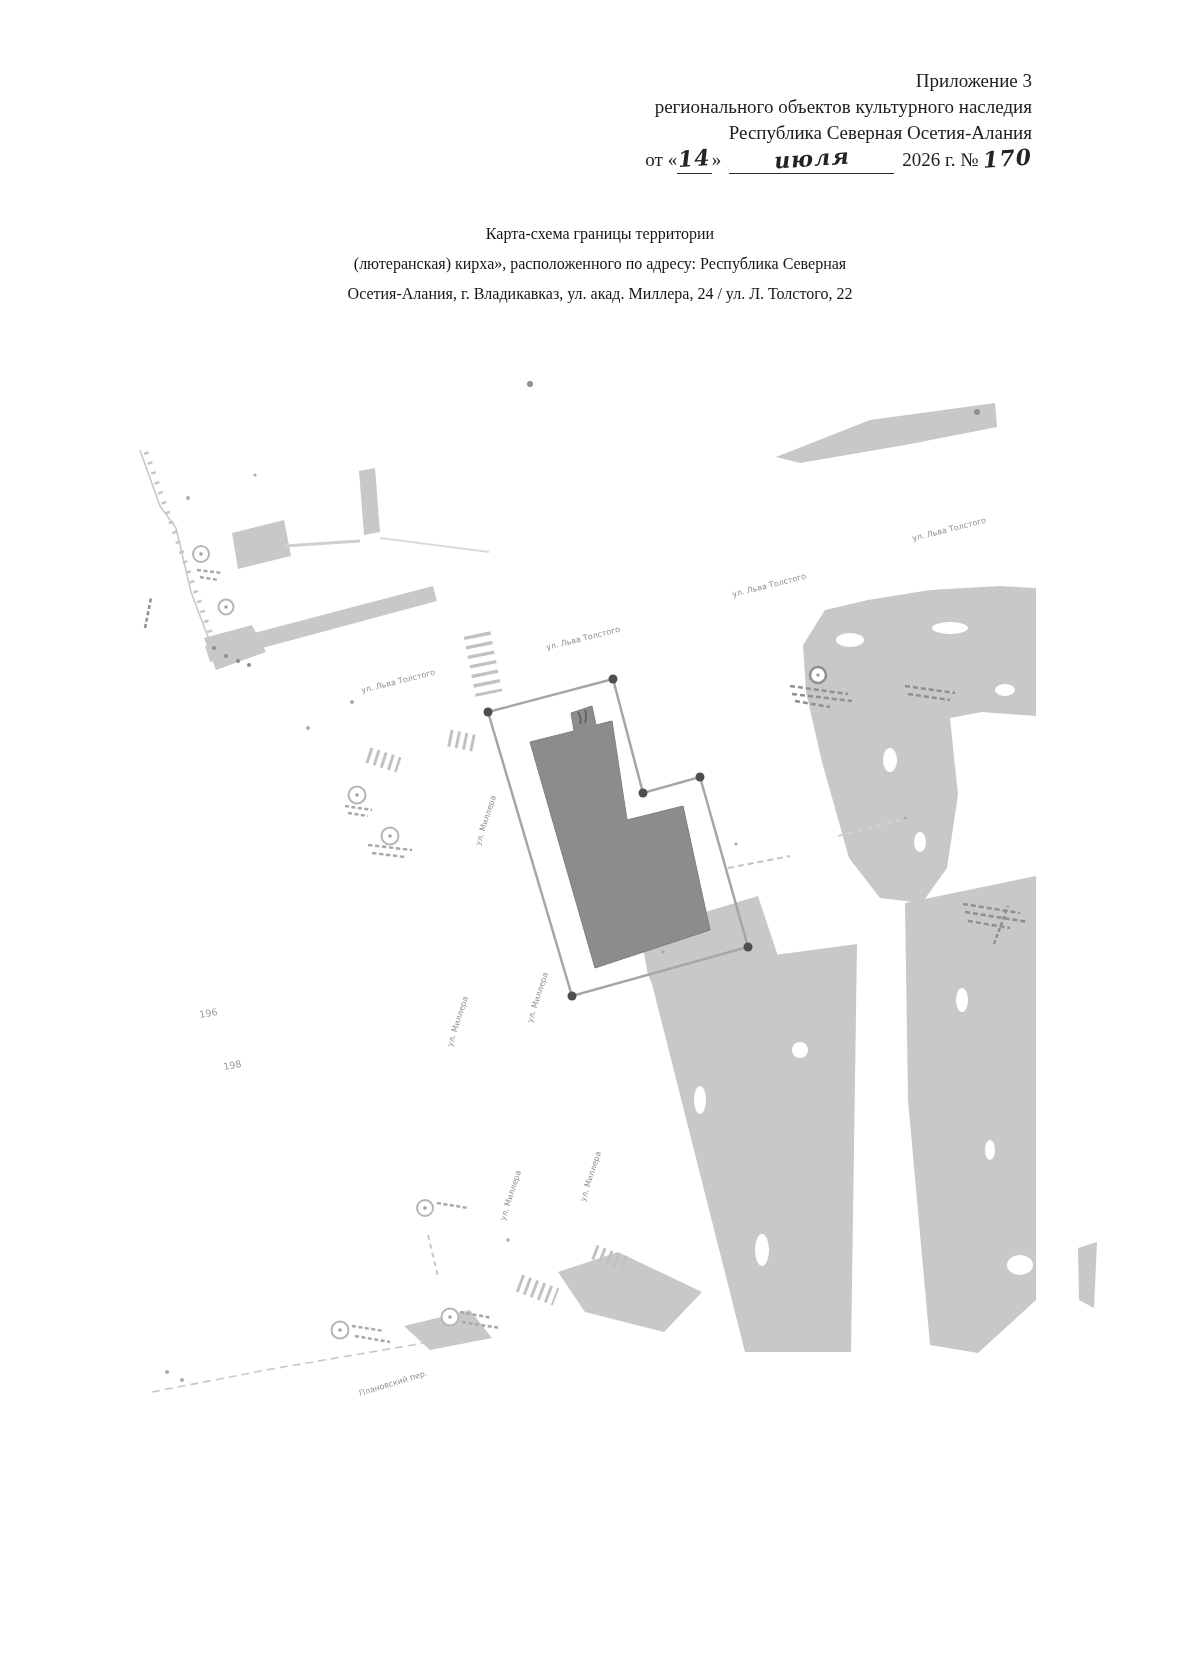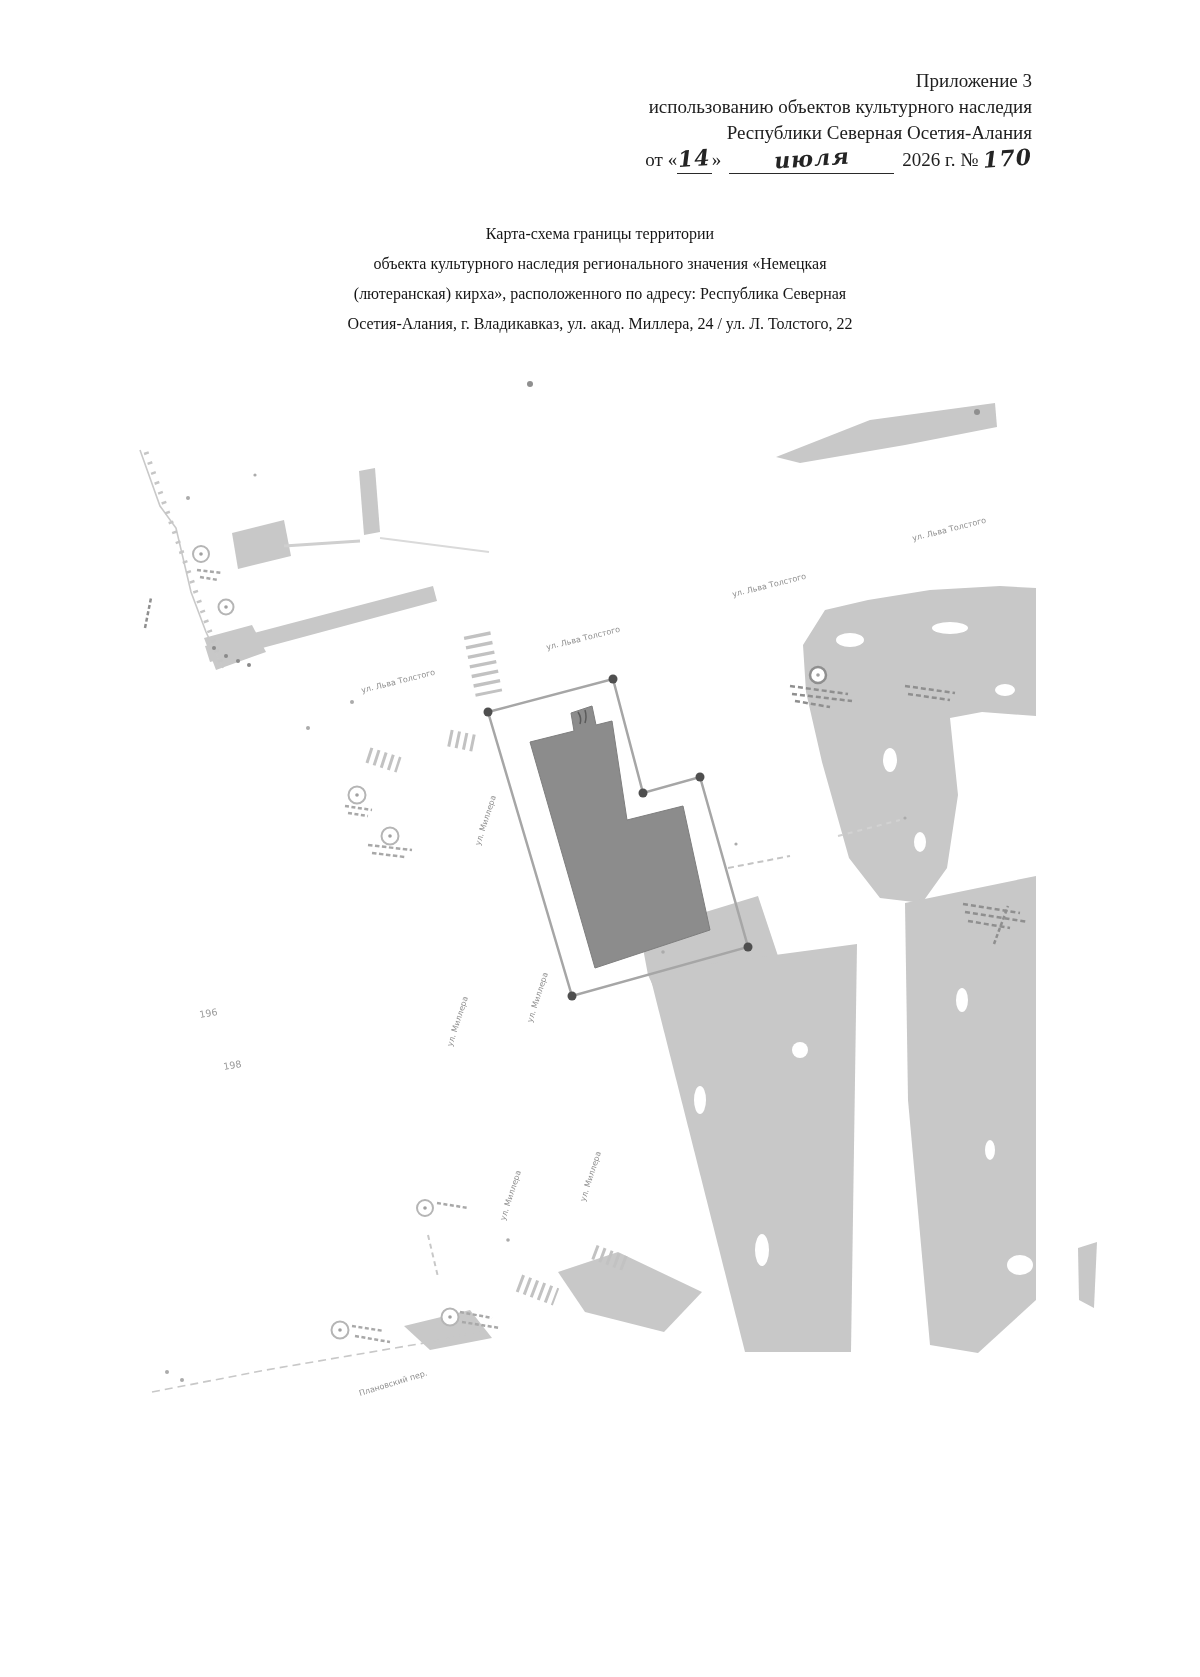--- a/index.html
+++ b/index.html
@@ -34,28 +34,27 @@
   .street-label { font-family:"DejaVu Sans", sans-serif; font-size:8px; fill:#8f8f8f; }
   .plot-num   { font-family:"DejaVu Sans", sans-serif; font-size:9.5px; fill:#9a9a9a; }
 </style>
 </head>
 <body>
 
 <div class="page">
 
   <div class="req">
     <div>Приложение 3</div>
-    <div>использованию объектов культурного наследия</div>
-    <div>Республики Северная Осетия-Алания</div>
+    <div>регионального объектов культурного наследия</div>
+    <div>Республика Северная Осетия-Алания</div>
     <div class="date-line"><span>от «</span><span class="day-u"><span class="hand">14</span></span><span>»</span><span class="blank"><span class="hand">июля</span></span><span>2026 г. №</span>&nbsp;<span class="hand">170</span></div>
   </div>
 
   <div class="doc-title">
     <div>Карта-схема границы территории</div>
-    <div>объекта культурного наследия регионального значения «Немецкая</div>
     <div>(лютеранская) кирха», расположенного по адресу: Республика Северная</div>
     <div>Осетия-Алания, г. Владикавказ, ул. акад. Миллера, 24 / ул. Л. Толстого, 22</div>
   </div>
 
   <div class="map-wrap">
   <svg width="970" height="1060" viewBox="130 372 970 1060">
 
     <g fill="#c8c8c8" stroke="none">
       <polygon points="232,533 284,520 291,556 238,569"></polygon>
       <polygon points="205,646 433,586 437,601 210,662"></polygon>

